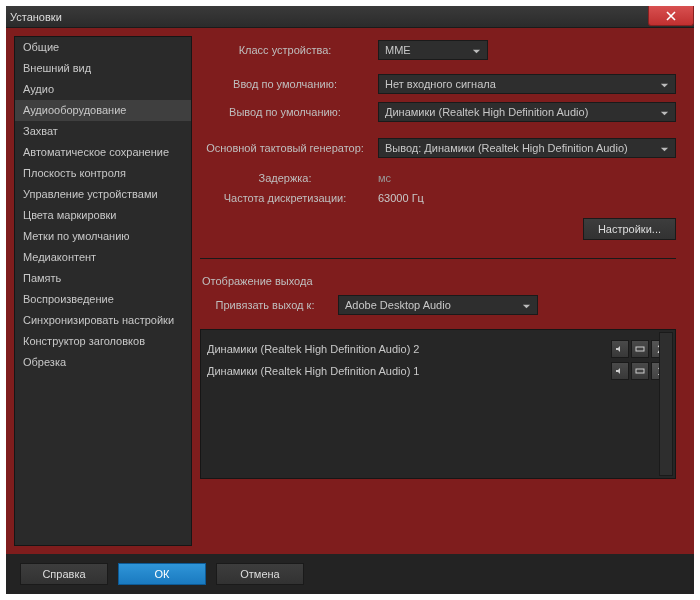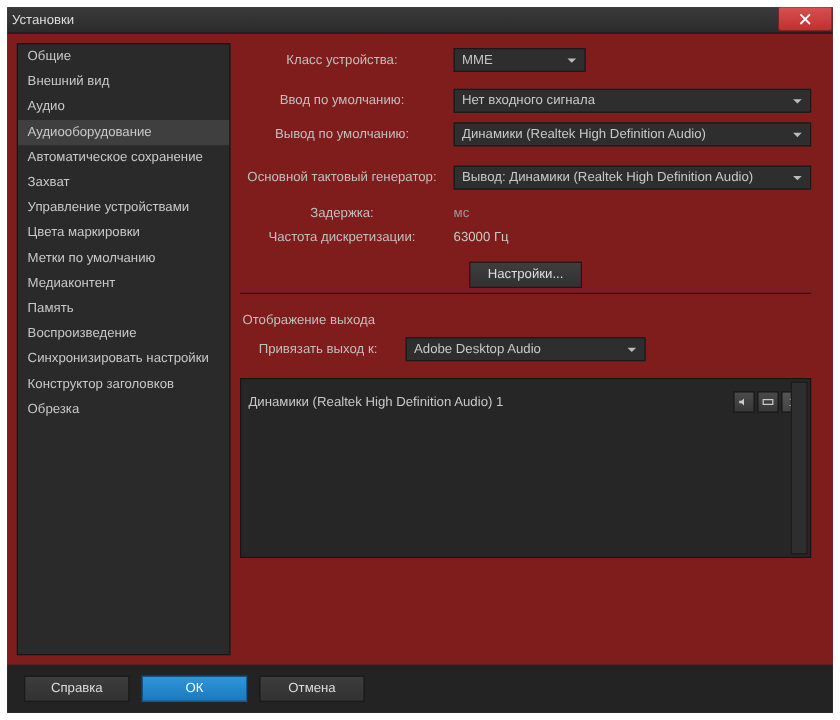--- a/index.html
+++ b/index.html
@@ -18,21 +18,21 @@
 .lbl{width:170px;text-align:center;color:#bfbfbf}
 .lbl.short{width:130px}
 .dd{flex:1;max-width:260px;height:20px;background:#2e2e2e;border:1px solid #1a1a1a;display:flex;align-items:center;padding:0 6px;position:relative;cursor:pointer}
 .dd.wide{max-width:300px}
 .dd .chev{position:absolute;right:6px;top:5px}
 .chev svg{width:9px;height:9px}
 .unit{color:#999;width:20px}
 .section-label{color:#bfbfbf;margin:6px 0 8px 2px}
 .btn{height:22px;padding:0 14px;background:linear-gradient(#3d3d3d,#323232);border:1px solid #1a1a1a;display:inline-flex;align-items:center;cursor:pointer;color:#ddd}
 .btn.primary{background:linear-gradient(#2f95d8,#1a7ac0);border:1px solid #0d5a95;color:#fff}
-.center-row{display:flex;justify-content:center;margin:6px 0 0}
+.center-row{display:flex;justify-content:flex-end;margin:6px 0 14px}
 .out-box{border:1px solid #161616;background:#262626;height:150px;margin-top:6px;padding:8px 6px;position:relative}
 .out-row{display:flex;align-items:center;justify-content:space-between;padding:2px 0}
 .out-ctrls{display:flex;gap:2px;align-items:center}
 .mini{width:18px;height:18px;background:linear-gradient(#4a4a4a,#383838);border:1px solid #1a1a1a;display:flex;align-items:center;justify-content:center;font-size:9px;color:#ddd;cursor:pointer}
 .mini.num{background:linear-gradient(#555,#444);font-size:10px}
 .scrollbar{position:absolute;right:2px;top:2px;bottom:2px;width:14px;background:#2e2e2e;border:1px solid #1a1a1a}
 .footer{height:40px;display:flex;align-items:center;justify-content:flex-start;gap:10px;padding:0 14px;background:#232323}
 .footer .btn{width:88px;justify-content:center}
 hr.sep{border:none;border-top:1px solid #1a1a1a;margin:4px 0 10px}
 </style>
@@ -49,22 +49,23 @@
         </svg>
     </div>
   </div>
 
   <div class="body">
     <div class="sidebar" id="sidebar">
         <div class="sidebar-item">Общие</div>
         <div class="sidebar-item">Внешний вид</div>
         <div class="sidebar-item">Аудио</div>
         <div class="sidebar-item selected">Аудиооборудование</div>
+        <div class="sidebar-item">Захват</div>
         <div class="sidebar-item">Автоматическое сохранение</div>
-        <div class="sidebar-item">Захват</div>
+        <div class="sidebar-item">Плоскость контроля</div>
         <div class="sidebar-item">Управление устройствами</div>
         <div class="sidebar-item">Цвета маркировки</div>
         <div class="sidebar-item">Метки по умолчанию</div>
         <div class="sidebar-item">Медиаконтент</div>
         <div class="sidebar-item">Память</div>
         <div class="sidebar-item">Воспроизведение</div>
         <div class="sidebar-item">Синхронизировать настройки</div>
         <div class="sidebar-item">Конструктор заголовков</div>
         <div class="sidebar-item">Обрезка</div>
       </div>
@@ -139,20 +140,36 @@
         <div class="lbl short">Привязать выход к:</div>
         <div class="dd" style="max-width:200px">
           <span>Adobe Desktop Audio</span>
           <span class="chev"><svg viewBox="0 0 10 10">
                 <path d="M1 3 L5 7 L9 3" fill="#bbb"></path>
               </svg></span>
         </div>
       </div>
 
       <div class="out-box" id="outbox">
+        <div class="out-row">
+            <span>Динамики (Realtek High Definition Audio) 2</span>
+            <div class="out-ctrls">
+              <div class="mini">
+                <svg width="10" height="10" viewBox="0 0 10 10">
+                  <path d="M1 4 L3 4 L5 2 L5 8 L3 6 L1 6 Z" fill="#ccc"></path>
+                </svg>
+              </div>
+              <div class="mini">
+                <svg width="10" height="10" viewBox="0 0 10 10">
+                  <rect x="1" y="3" width="8" height="4" fill="none" stroke="#ccc"></rect>
+                </svg>
+              </div>
+              <div class="mini num">2</div>
+            </div>
+          </div>
           <div class="out-row">
             <span>Динамики (Realtek High Definition Audio) 1</span>
             <div class="out-ctrls">
               <div class="mini">
                 <svg width="10" height="10" viewBox="0 0 10 10">
                   <path d="M1 4 L3 4 L5 2 L5 8 L3 6 L1 6 Z" fill="#ccc"></path>
                 </svg>
               </div>
               <div class="mini">
                 <svg width="10" height="10" viewBox="0 0 10 10">

